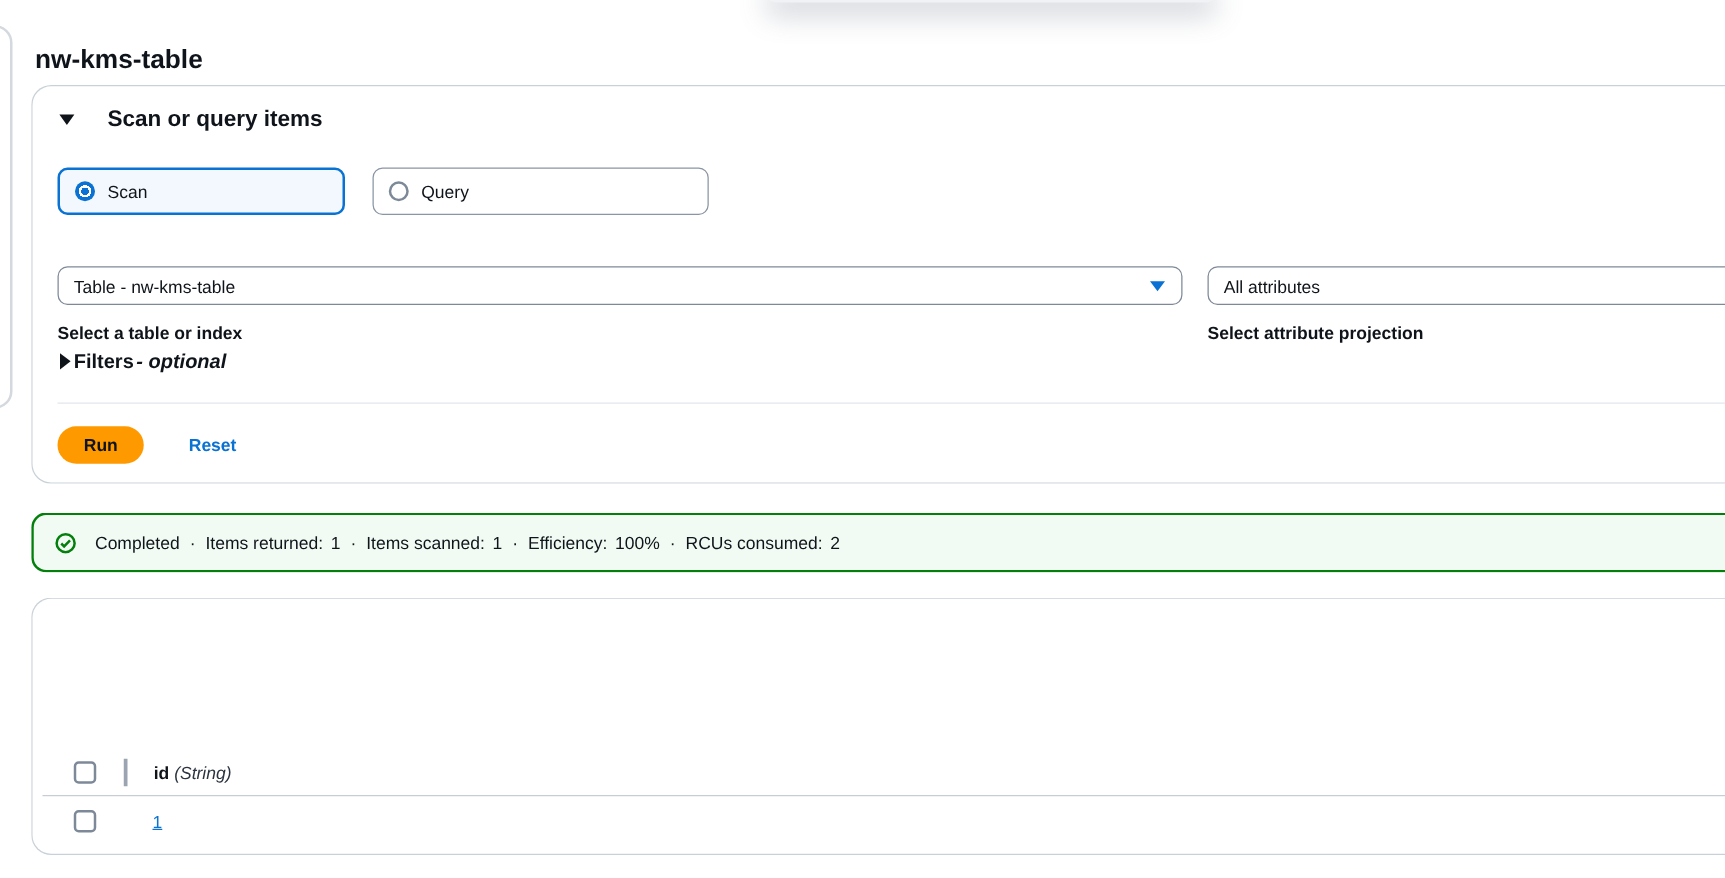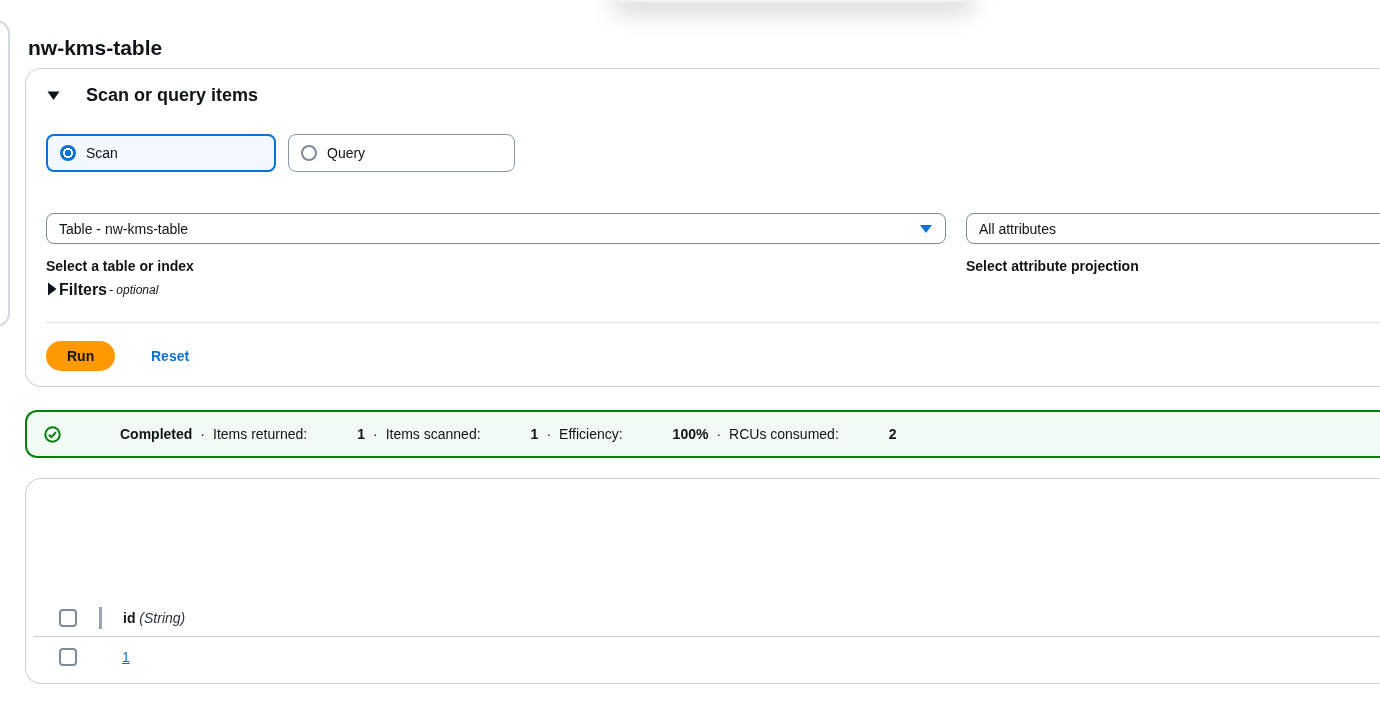--- a/index.html
+++ b/index.html
@@ -46,21 +46,21 @@
   }
   .panel-header .hdr-text { font-size: 18px; font-weight: 700; color: #0f141a; }
 
   .tile {
     position: absolute; top: 65px; height: 38px;
     display: flex; align-items: center; gap: 10px;
     padding-left: 12px; box-sizing: border-box;
     border-radius: 8px; background: #fff; cursor: pointer;
   }
   .tile-scan  { left: 20px;  width: 230px; border: 2px solid #0972d3; background: #f2f8fd; }
-  .tile-query { left: 262px; width: 227px; border: 1px solid #8a95a5; }
+  .tile-query { left: 272px; width: 269px; border: 1px solid #8a95a5; }
   .radio {
     width: 16px; height: 16px; border-radius: 50%; flex: 0 0 16px;
   }
   .radio-on {
     background: radial-gradient(circle, #0972d3 0 3px, #ffffff 3px 5px, #0972d3 5px 8px);
   }
   .radio-off {
     box-sizing: border-box; border: 2px solid #7d8998; background: #fff;
   }
   .tile-label { font-size: 14px; color: #0f141a; }
@@ -81,21 +81,21 @@
   }
   .select-table { left: 20px;  width: 900px; top: 144px; }
   .select-proj  { left: 940px; width: 460px; top: 144px; }
   .select .caret { margin-left: auto; display: flex; align-items: center; }
 
   .filters-row {
     position: absolute; left: 21px; top: 212px;
     display: flex; align-items: center; gap: 2px; cursor: pointer;
   }
   .filters-text { font-size: 16px; font-weight: 700; color: #0f141a; }
-  .filters-opt  { font-size: 12px; font-style: italic; font-weight: 400; color: #0f141a; }
+  .filters-opt  { font-size: 16px; font-style: italic; font-weight: 700; color: #0f141a; }
 
   .divider {
     position: absolute; left: 20px; right: 0; top: 253px;
     height: 1px; background: #e2e7ec;
   }
 
   .run-btn {
     position: absolute; left: 20px; top: 272px; height: 30px;
     padding: 0 21px; border: none; border-radius: 20px;
     background: #ff9900; color: #0f141a;
@@ -111,21 +111,21 @@
   .status-bar {
     left: 25px; top: 410px; width: 1395px; height: 48px;
     box-sizing: border-box;
     background: #f2fbf3;
     border: 2px solid #037f0c; border-right: none;
     border-radius: 12px 0 0 12px;
     display: flex; align-items: center; gap: 6px;
     padding-left: 17px; font-size: 14px; color: #0f141a;
   }
   .status-bar .icon { display: flex; margin-right: 9px; }
-  .bold { font-weight: 700; margin-left: 44px; }
+  .bold { font-weight: 400; }
   .dot  { color: #0f141a; padding: 0 2px; }
 
   .results-title-row { position: absolute; left: 20px; top: 17px; }
   .results-title { font-size: 18px; font-weight: 700; color: #0f141a; }
   .results-count { font-size: 18px; font-weight: 400; color: #5f6b7a; }
   .results-sub {
     position: absolute; left: 20px; top: 52px;
     font-size: 14px; color: #414d5c;
   }
 

